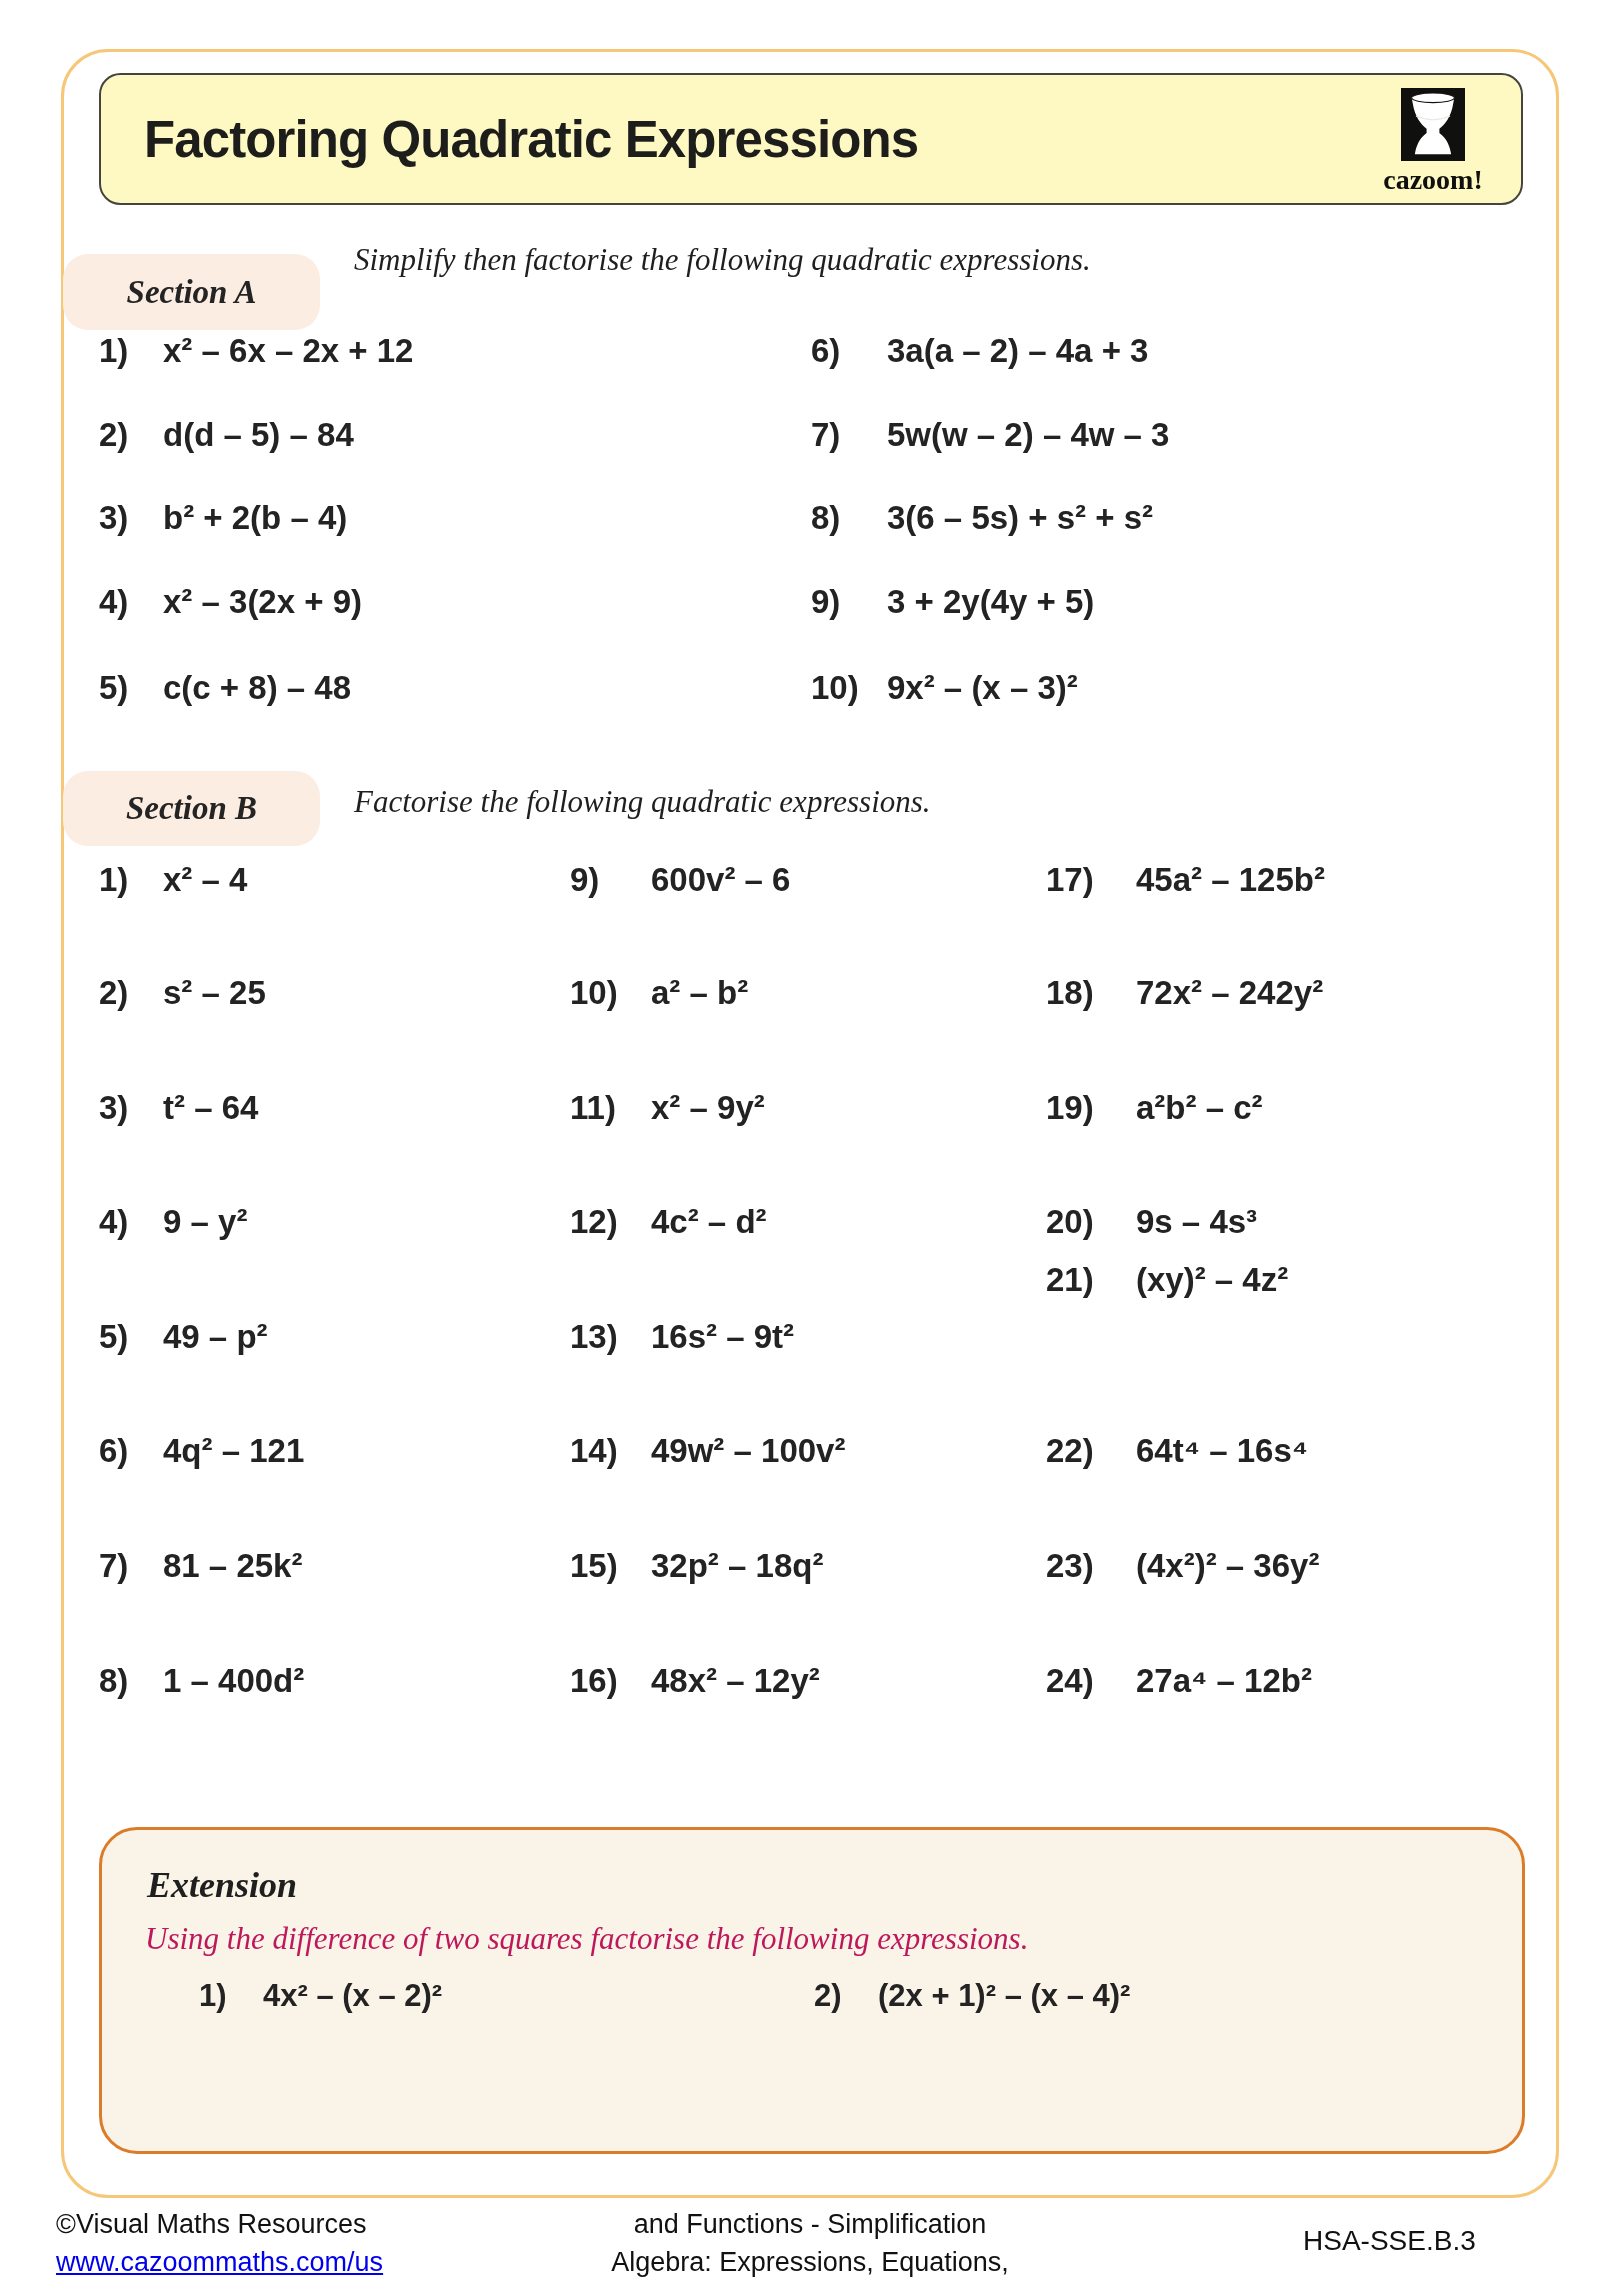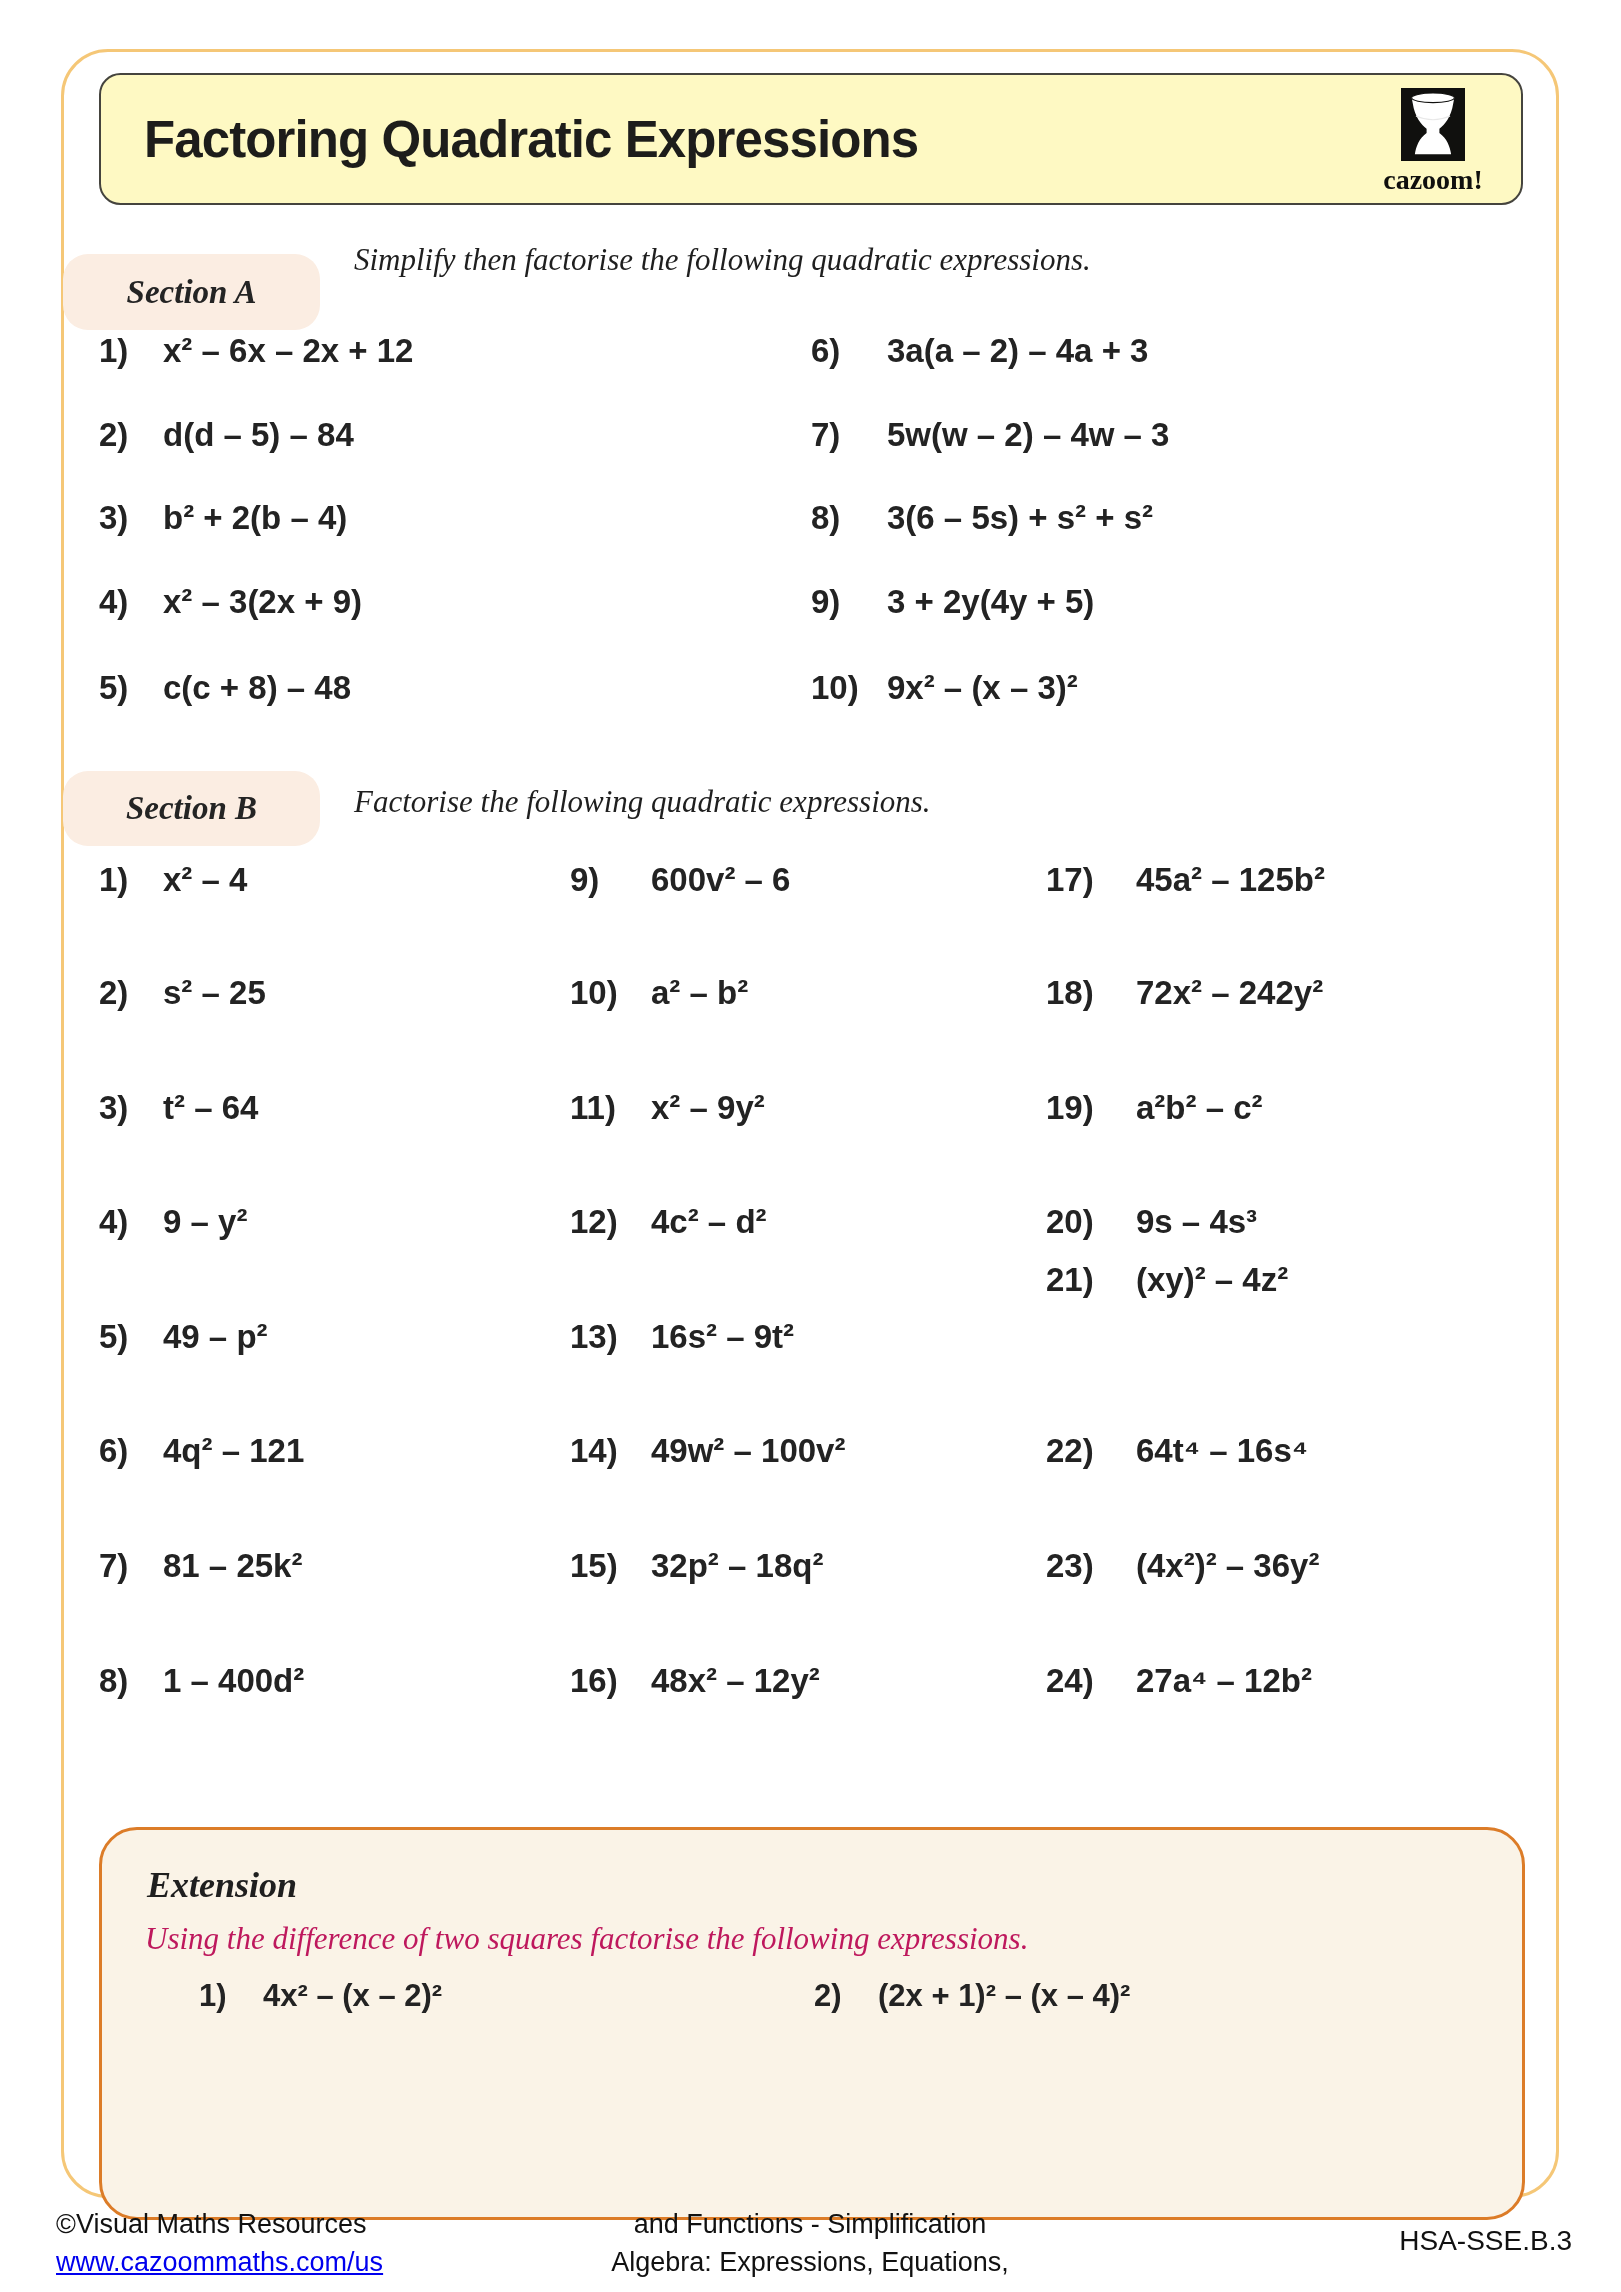--- a/index.html
+++ b/index.html
@@ -29,35 +29,35 @@
   .sec-instr{position:absolute;left:354px;font-family:"Liberation Serif", serif;font-style:italic;
              font-size:31px;color:#1f1f1f;white-space:nowrap;}
 
   
   .prob{position:absolute;height:45px;line-height:45px;font-size:33px;font-weight:700;
         color:#232323;white-space:nowrap;}
   .pnum{display:inline-block;}
   .w72{width:64px;}  .w85{width:76px;}  .w90{width:81px;}  .w100{width:90px;}
 
   
-  .ext-box{position:absolute;left:99px;top:1827px;width:1426px;height:393px;
+  .ext-box{position:absolute;left:99px;top:1827px;width:1426px;height:327px;
            border:3.6px solid #dc7c28;border-radius:38px;background:#faf3e7;box-sizing:border-box;}
   .ext-title{position:absolute;left:45px;top:34px;font-family:"Liberation Serif", serif;
              font-style:italic;font-weight:700;font-size:36px;color:#1f1f1f;}
   .ext-instr{position:absolute;left:43px;top:91px;font-family:"Liberation Serif", serif;
              font-style:italic;font-size:31px;color:#be185d;white-space:nowrap;}
   .ext-prob{position:absolute;height:45px;line-height:45px;font-size:31px;font-weight:700;
             color:#232323;white-space:nowrap;}
 
   
   .footer-left{position:absolute;left:56px;top:2205px;font-size:27px;color:#111;line-height:38px;}
   .footer-left a{color:#0000ee;text-decoration:underline;}
   .footer-center{position:absolute;left:407px;top:2205px;width:806px;text-align:center;
                  font-size:27px;color:#111;line-height:38px;}
-  .footer-code{position:absolute;left:1303px;top:2225px;width:269px;text-align:right;
+  .footer-code{position:absolute;left:1303px;top:2225px;width:269px;
                font-size:28px;color:#111;}
 </style>
 </head>
 <body>
 
 <div class="page">
 
   <div class="outer-frame"></div>
 
   <div class="header-box">

